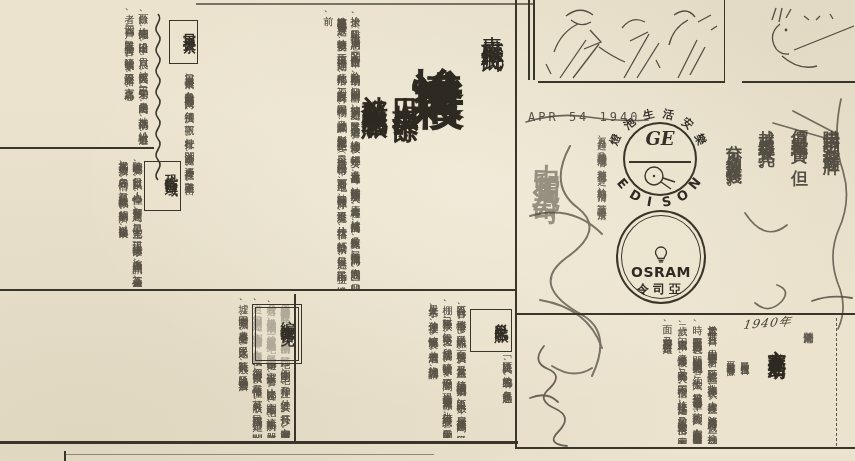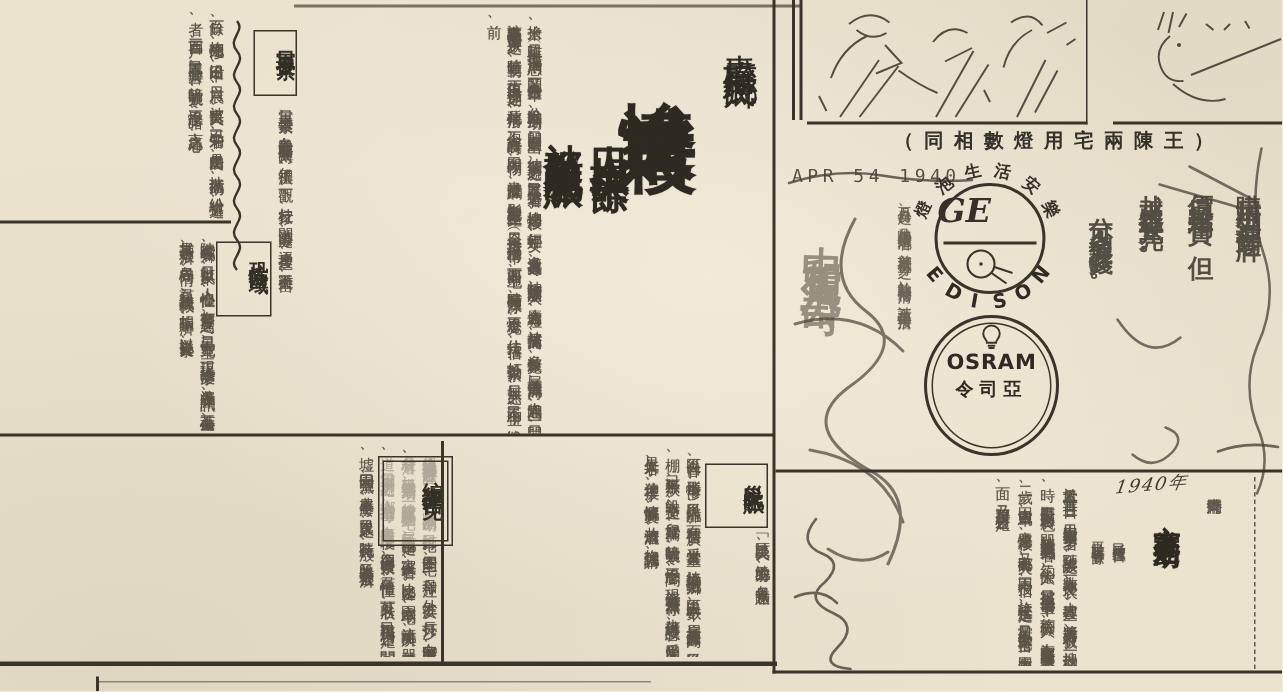--- a/index.html
+++ b/index.html
@@ -112,60 +112,59 @@
           <circle cx="44" cy="26" r="1.4" fill="#3a352b" stroke="none"></circle>
         <path d="M52,46 L112,22"></path>
           <path d="M40,52 q17,15 35,10"></path>
         <path d="M62,12 l5,4"></path>
           <path d="M74,16 l4,-4"></path>
           <path d="M88,10 l3,5"></path>
       </g>
     </svg>
   </div>
 
-  <div class="abs" style="left:596px;top:85px;width:260px;height:18px;font-size:13px;letter-spacing:7px;font-weight:bold;color:#34302a;white-space:nowrap;">（同相數燈用宅兩陳王）</div>
 
   <div class="abs latin" style="left:528px;top:110px;font-size:12px;letter-spacing:3px;color:#2f2c27;opacity:.8;font-family:'DejaVu Sans Mono',monospace;">APR 54 1940</div>
   <svg style="left:524px;top:104px;" width="130" height="28" viewBox="0 0 130 28">
     <path class="pen" stroke-width="1.7" d="M2,18 q32,-10 62,-5 t60,3" opacity=".8"></path>
   </svg>
 
   <div class="v" style="left:518px;top:142px;width:44px;height:248px;font-size:27px;line-height:36px;letter-spacing:7px;font-weight:bold;color:#514a3d;opacity:.55;transform:rotate(2deg);">中和電泡公司</div>
 
   <div class="v body-txt" style="left:570px;top:130px;width:40px;height:206px;font-size:9.5px;line-height:15px;opacity:.78;">五月份起、凡購用電燈泡者、首期祇付三分之一、餘款分期付清、請至本公司接洽、</div>
 
   <div class="abs" style="left:610px;top:96px;width:96px;height:130px;">
     <span class="arc-ch" style="left:0px;top:36px;transform:rotate(-65deg);">燈</span>
     <span class="arc-ch" style="left:14px;top:20px;transform:rotate(-39deg);">泡</span>
     <span class="arc-ch" style="left:33px;top:11px;transform:rotate(-13deg);">生</span>
     <span class="arc-ch" style="left:53px;top:11px;transform:rotate(13deg);">活</span>
     <span class="arc-ch" style="left:72px;top:20px;transform:rotate(39deg);">安</span>
     <span class="arc-ch" style="left:85px;top:36px;transform:rotate(65deg);">樂</span>
     <div class="abs" style="left:13px;top:26px;width:70px;height:70px;border:2px solid #3a352b;border-radius:50%;background:rgba(235,227,206,.3);">
-      <div class="abs" style="left:0;top:4px;width:70px;text-align:left;font-size:22px;font-style:italic;font-weight:bold;color:#35302a;">GE</div>
+      <div class="abs" style="left:0;top:4px;width:70px;text-align:center;font-size:18px;font-style:italic;font-weight:bold;color:#35302a;">GE</div>
       <div class="rule" style="left:4px;top:37px;width:62px;height:1.5px;"></div>
       <svg style="left:14px;top:40px;" width="42" height="28" viewBox="0 0 42 28">
         <g class="ink-line" stroke-width="1.4">
           <circle cx="15" cy="12" r="9"></circle>
             <path d="M22,18 l10,7"></path>
             <path d="M24,14 l12,4"></path>
           <circle cx="15" cy="12" r="1.2" fill="#3a352b" stroke="none"></circle>
         </g>
       </svg>
     </div>
     <span class="arc-lt" style="left:8px;top:80px;transform:rotate(50deg);">E</span>
     <span class="arc-lt" style="left:20px;top:92px;transform:rotate(30deg);">D</span>
     <span class="arc-lt" style="left:37px;top:98px;transform:rotate(10deg);">I</span>
     <span class="arc-lt" style="left:52px;top:98px;transform:rotate(-10deg);">S</span>
     <span class="arc-lt" style="left:67px;top:92px;transform:rotate(-30deg);">O</span>
     <span class="arc-lt" style="left:79px;top:80px;transform:rotate(-50deg);">N</span>
   </div>
 
   <div class="abs" style="left:616px;top:210px;width:86px;height:90px;border:2.5px solid #3a352b;border-radius:50%;background:rgba(235,227,206,.3);">
-    <div class="abs" style="inset:3px;border:1px solid #3a352b;border-radius:50%;display:flex;flex-direction:column;align-items:center;justify-content:flex-start;gap:1px;">
+    <div class="abs" style="inset:3px;border:1px solid #3a352b;border-radius:50%;display:flex;flex-direction:column;align-items:center;justify-content:flex-end;gap:1px;">
       <svg width="16" height="17" viewBox="0 0 16 17" style="position:static;">
         <g class="ink-line" stroke-width="1.3">
           <path d="M8,1 a5.5,5.5 0 0 1 5.5,5.5 c0,3 -2.5,4 -2.5,6 h-6 c0,-2 -2.5,-3 -2.5,-6 A5.5,5.5 0 0 1 8,1 z"></path>
           <path d="M5.5,14.5 h5"></path>
             <path d="M6,16 h4"></path>
         </g>
       </svg>
       <div class="latin" style="font-size:14px;font-weight:bold;color:#2f2b24;letter-spacing:.5px;">OSRAM</div>
       <div style="font-size:12px;font-weight:bold;letter-spacing:4px;color:#2f2b24;">令司亞</div>
     </div>

